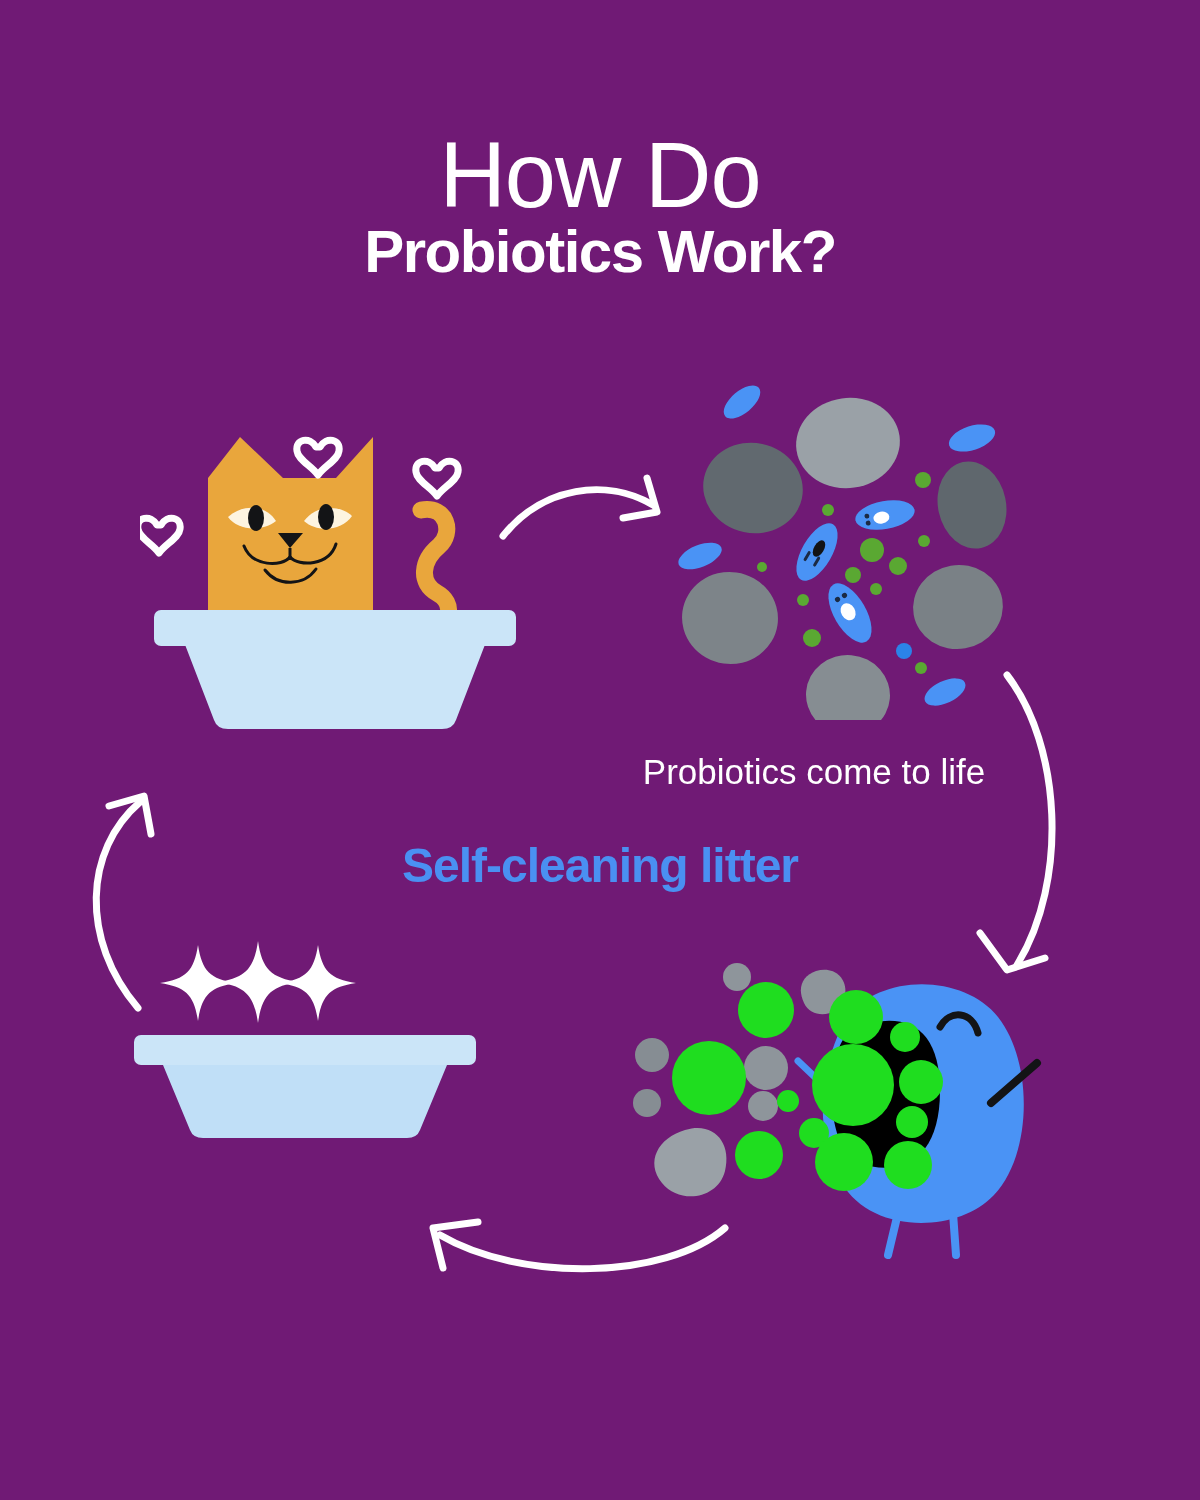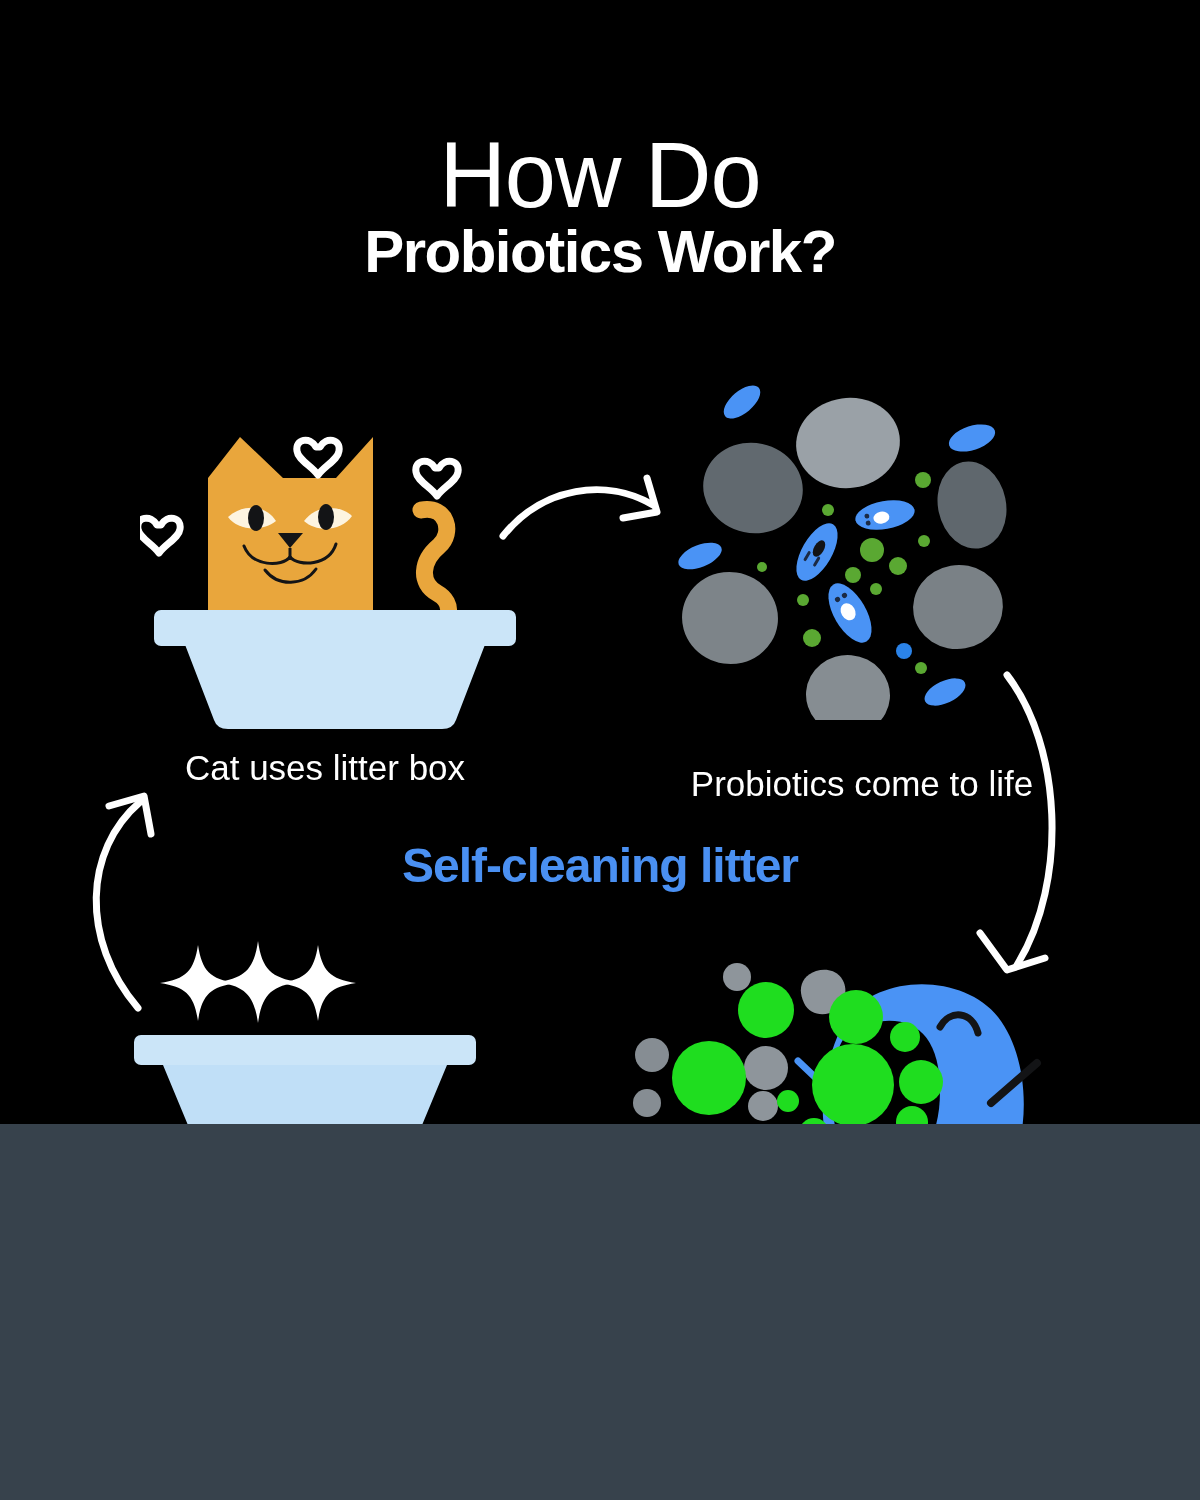--- a/index.html
+++ b/index.html
@@ -3,22 +3,22 @@
 <meta charset="utf-8">
 <style>
   html, body {
     margin: 0;
     padding: 0;
     background: #37424c;
   }
   #poster {
     position: relative;
     width: 1200px;
-    height: 1124px;
-    background: #000000;
+    height: 1500px;
+    background: #701a75;
     overflow: hidden;
     font-family: "Liberation Sans", sans-serif;
     -webkit-font-smoothing: antialiased;
   }
 
   
   .title-block {
     position: absolute;
     top: 130px;
     left: 0;
@@ -48,21 +48,21 @@
     position: absolute;
     color: #ffffff;
     font-size: 35px;
     font-weight: 400;
     line-height: 1.12;
     text-align: center;
     user-select: none;
     white-space: pre-line;
   }
   #cap-cat      { top: 748px; left: 110px;  width: 430px; }
-  #cap-come     { top: 752px; left: 612px;  width: 500px; margin-top: 12px; }
+  #cap-come     { top: 752px; left: 564px;  width: 500px; }
   #cap-enjoy    { top: 1148px; left: 95px;  width: 440px; }
   #cap-eat      { top: 1278px; left: 650px; width: 450px; }
 
   
   #headline {
     position: absolute;
     top: 838px;
     left: 0;
     width: 1200px;
     text-align: center;
@@ -108,21 +108,20 @@
       <path d="M176 32 C170 21, 155 24, 157 36 C158 45, 172 51, 178 60 C184 51, 198 45, 199 36 C201 24, 186 21, 180 32 Z"></path>
       <path d="M295 53 C289 42, 274 45, 276 57 C277 66, 291 72, 297 81 C303 72, 317 66, 318 57 C320 45, 305 42, 299 53 Z"></path>
       <path d="M17 110 C11 99, -4 102, -2 114 C-1 123, 13 129, 19 138 C25 129, 39 123, 40 114 C42 102, 27 99, 21 110 Z"></path>
     </g>
 
     <path d="M44 227 L346 227 L316 305 Q313 314, 302 314 L88 314 Q77 314, 74 305 Z" fill="#cbe5f8"></path>
 
     <rect x="14" y="195" width="362" height="36" rx="7" fill="#cbe5f8"></rect>
   </svg>
 
-  <div class="caption" id="cap-cat">Cat uses litter box</div>
 
   <svg class="scene" style="top:470px; left:495px;" width="190" height="80" viewBox="0 0 190 80">
     <path d="M8 66 C 48 16, 112 8, 158 35" fill="none" stroke="#ffffff" stroke-width="7" stroke-linecap="round"></path>
     <path d="M152 8 L162 42 L128 48" fill="none" stroke="#ffffff" stroke-width="7" stroke-linecap="round" stroke-linejoin="round"></path>
   </svg>
 
   <svg class="scene" style="top:370px; left:660px;" width="370" height="350" viewBox="0 0 370 350">
 
     <g>
       <ellipse cx="188" cy="73" rx="52" ry="45" fill="#9aa1a7" transform="rotate(-8 188 73)"></ellipse>

